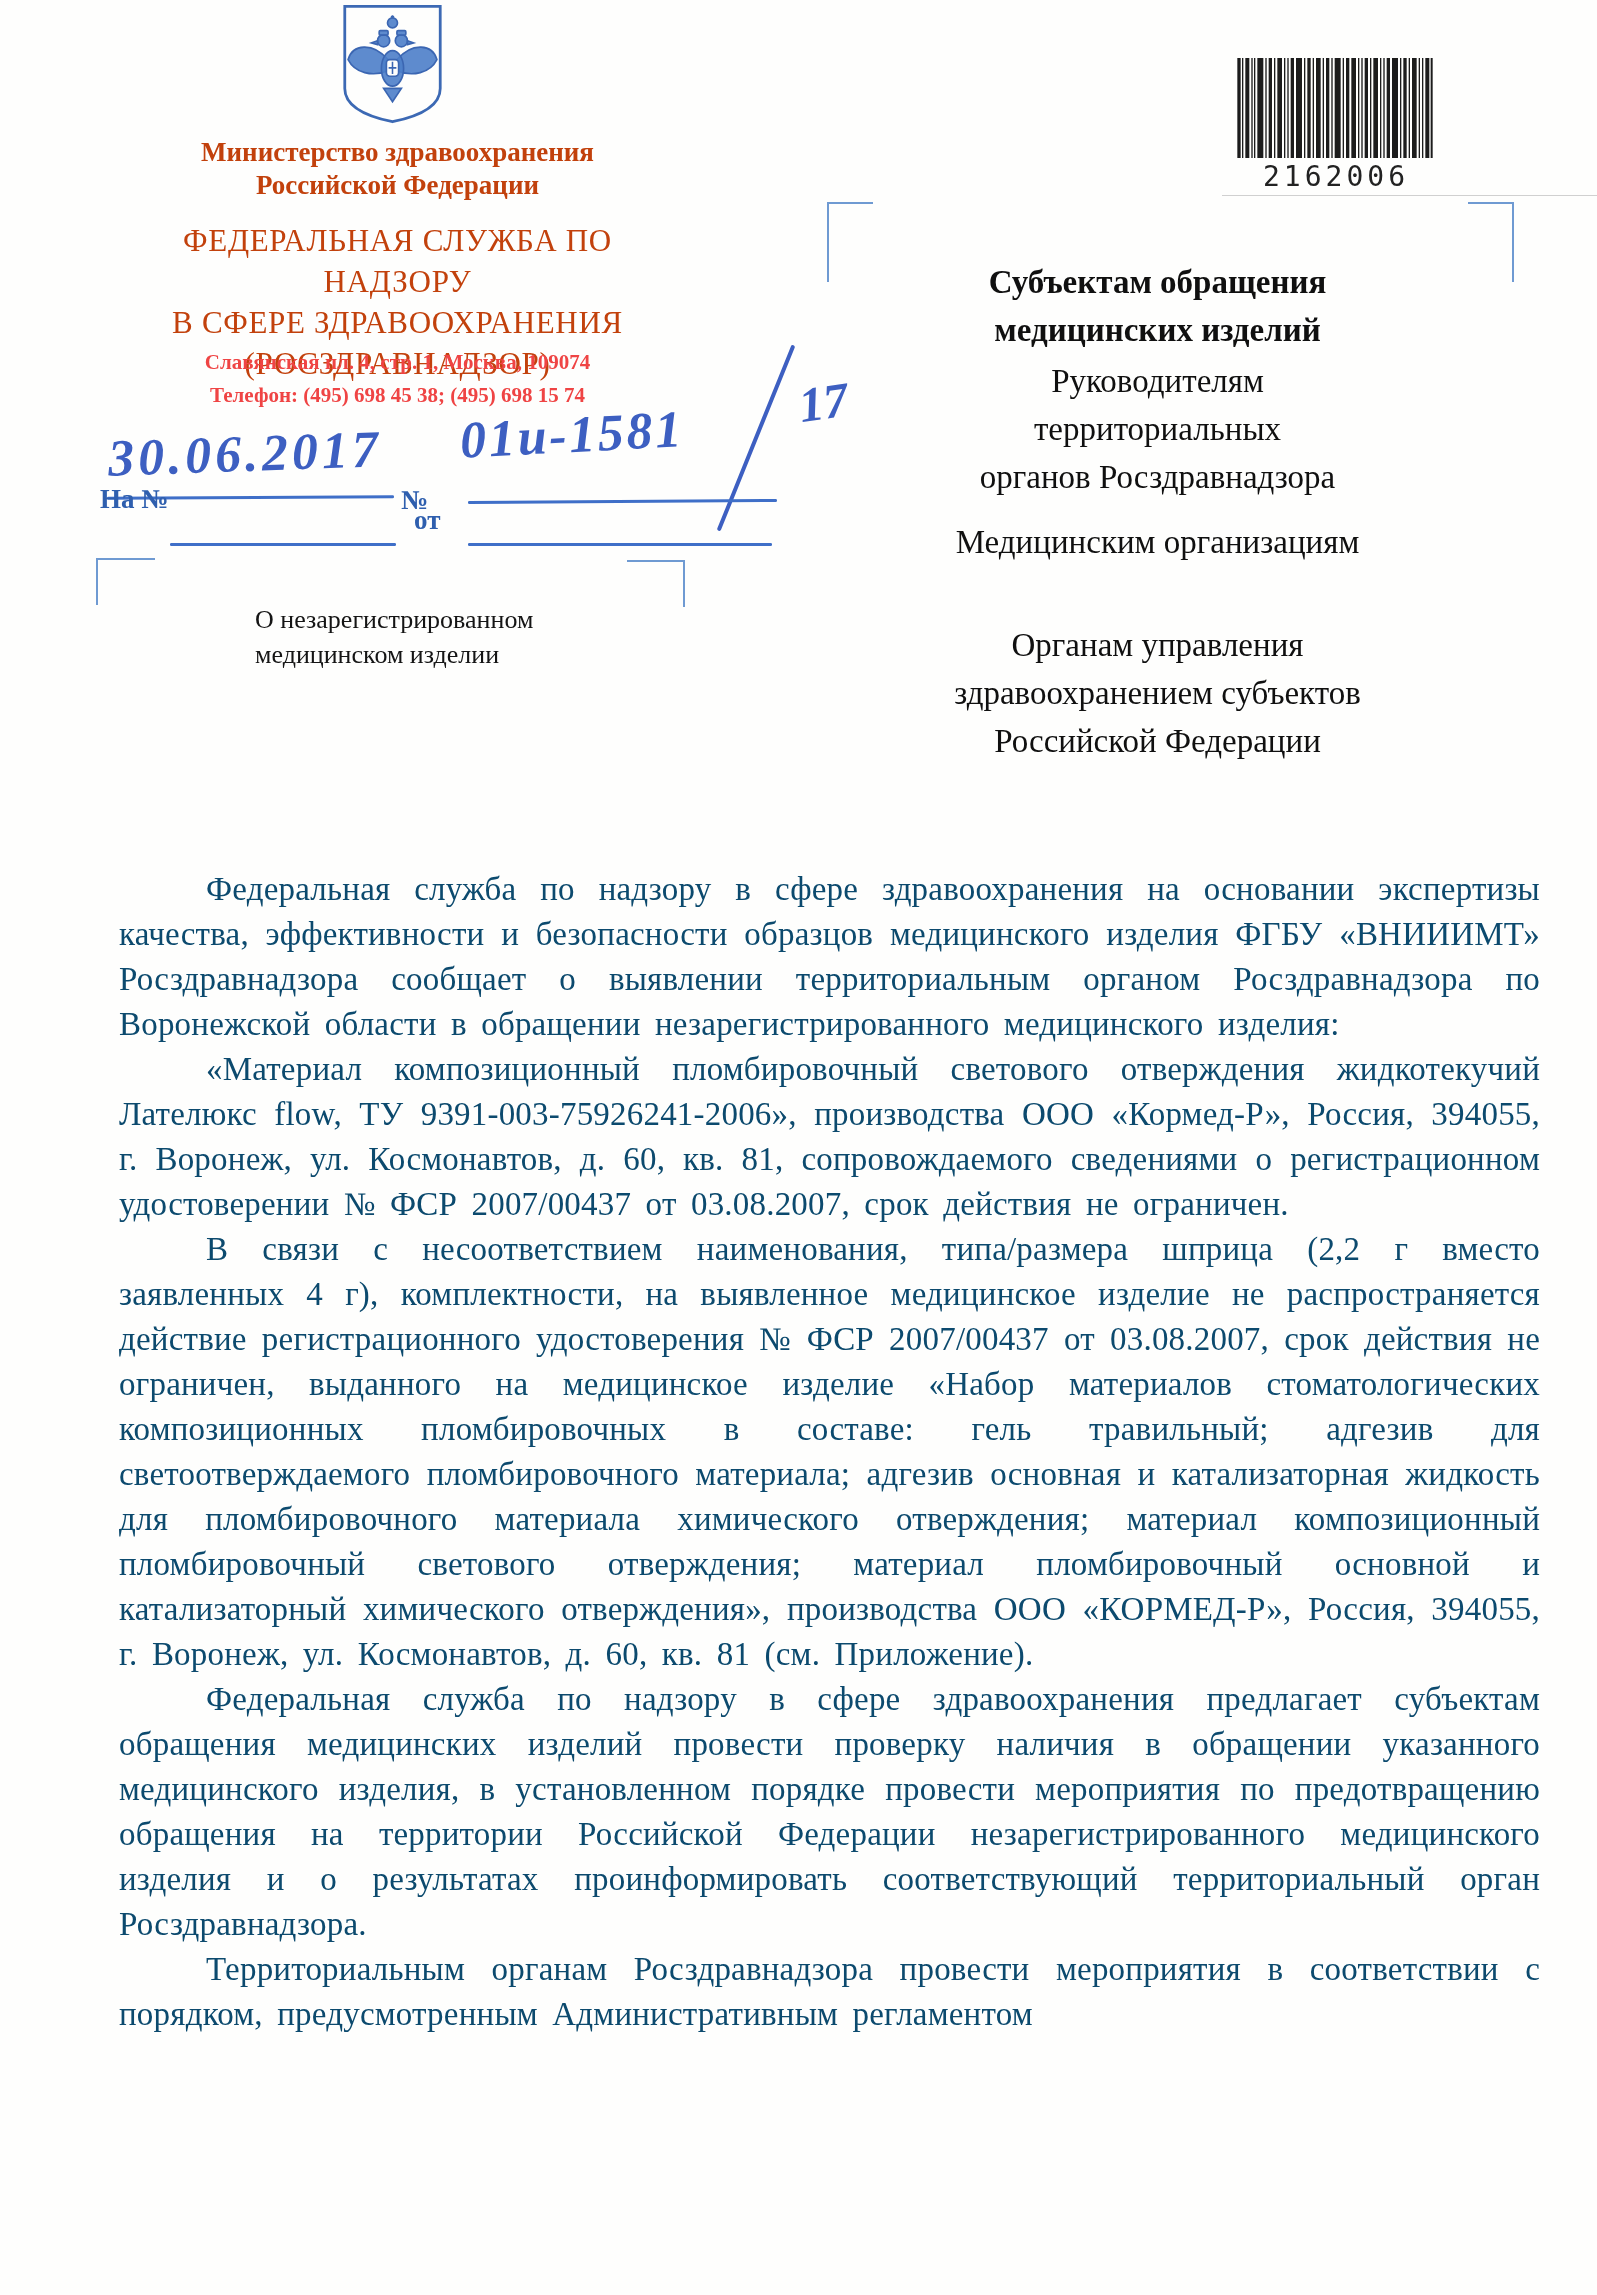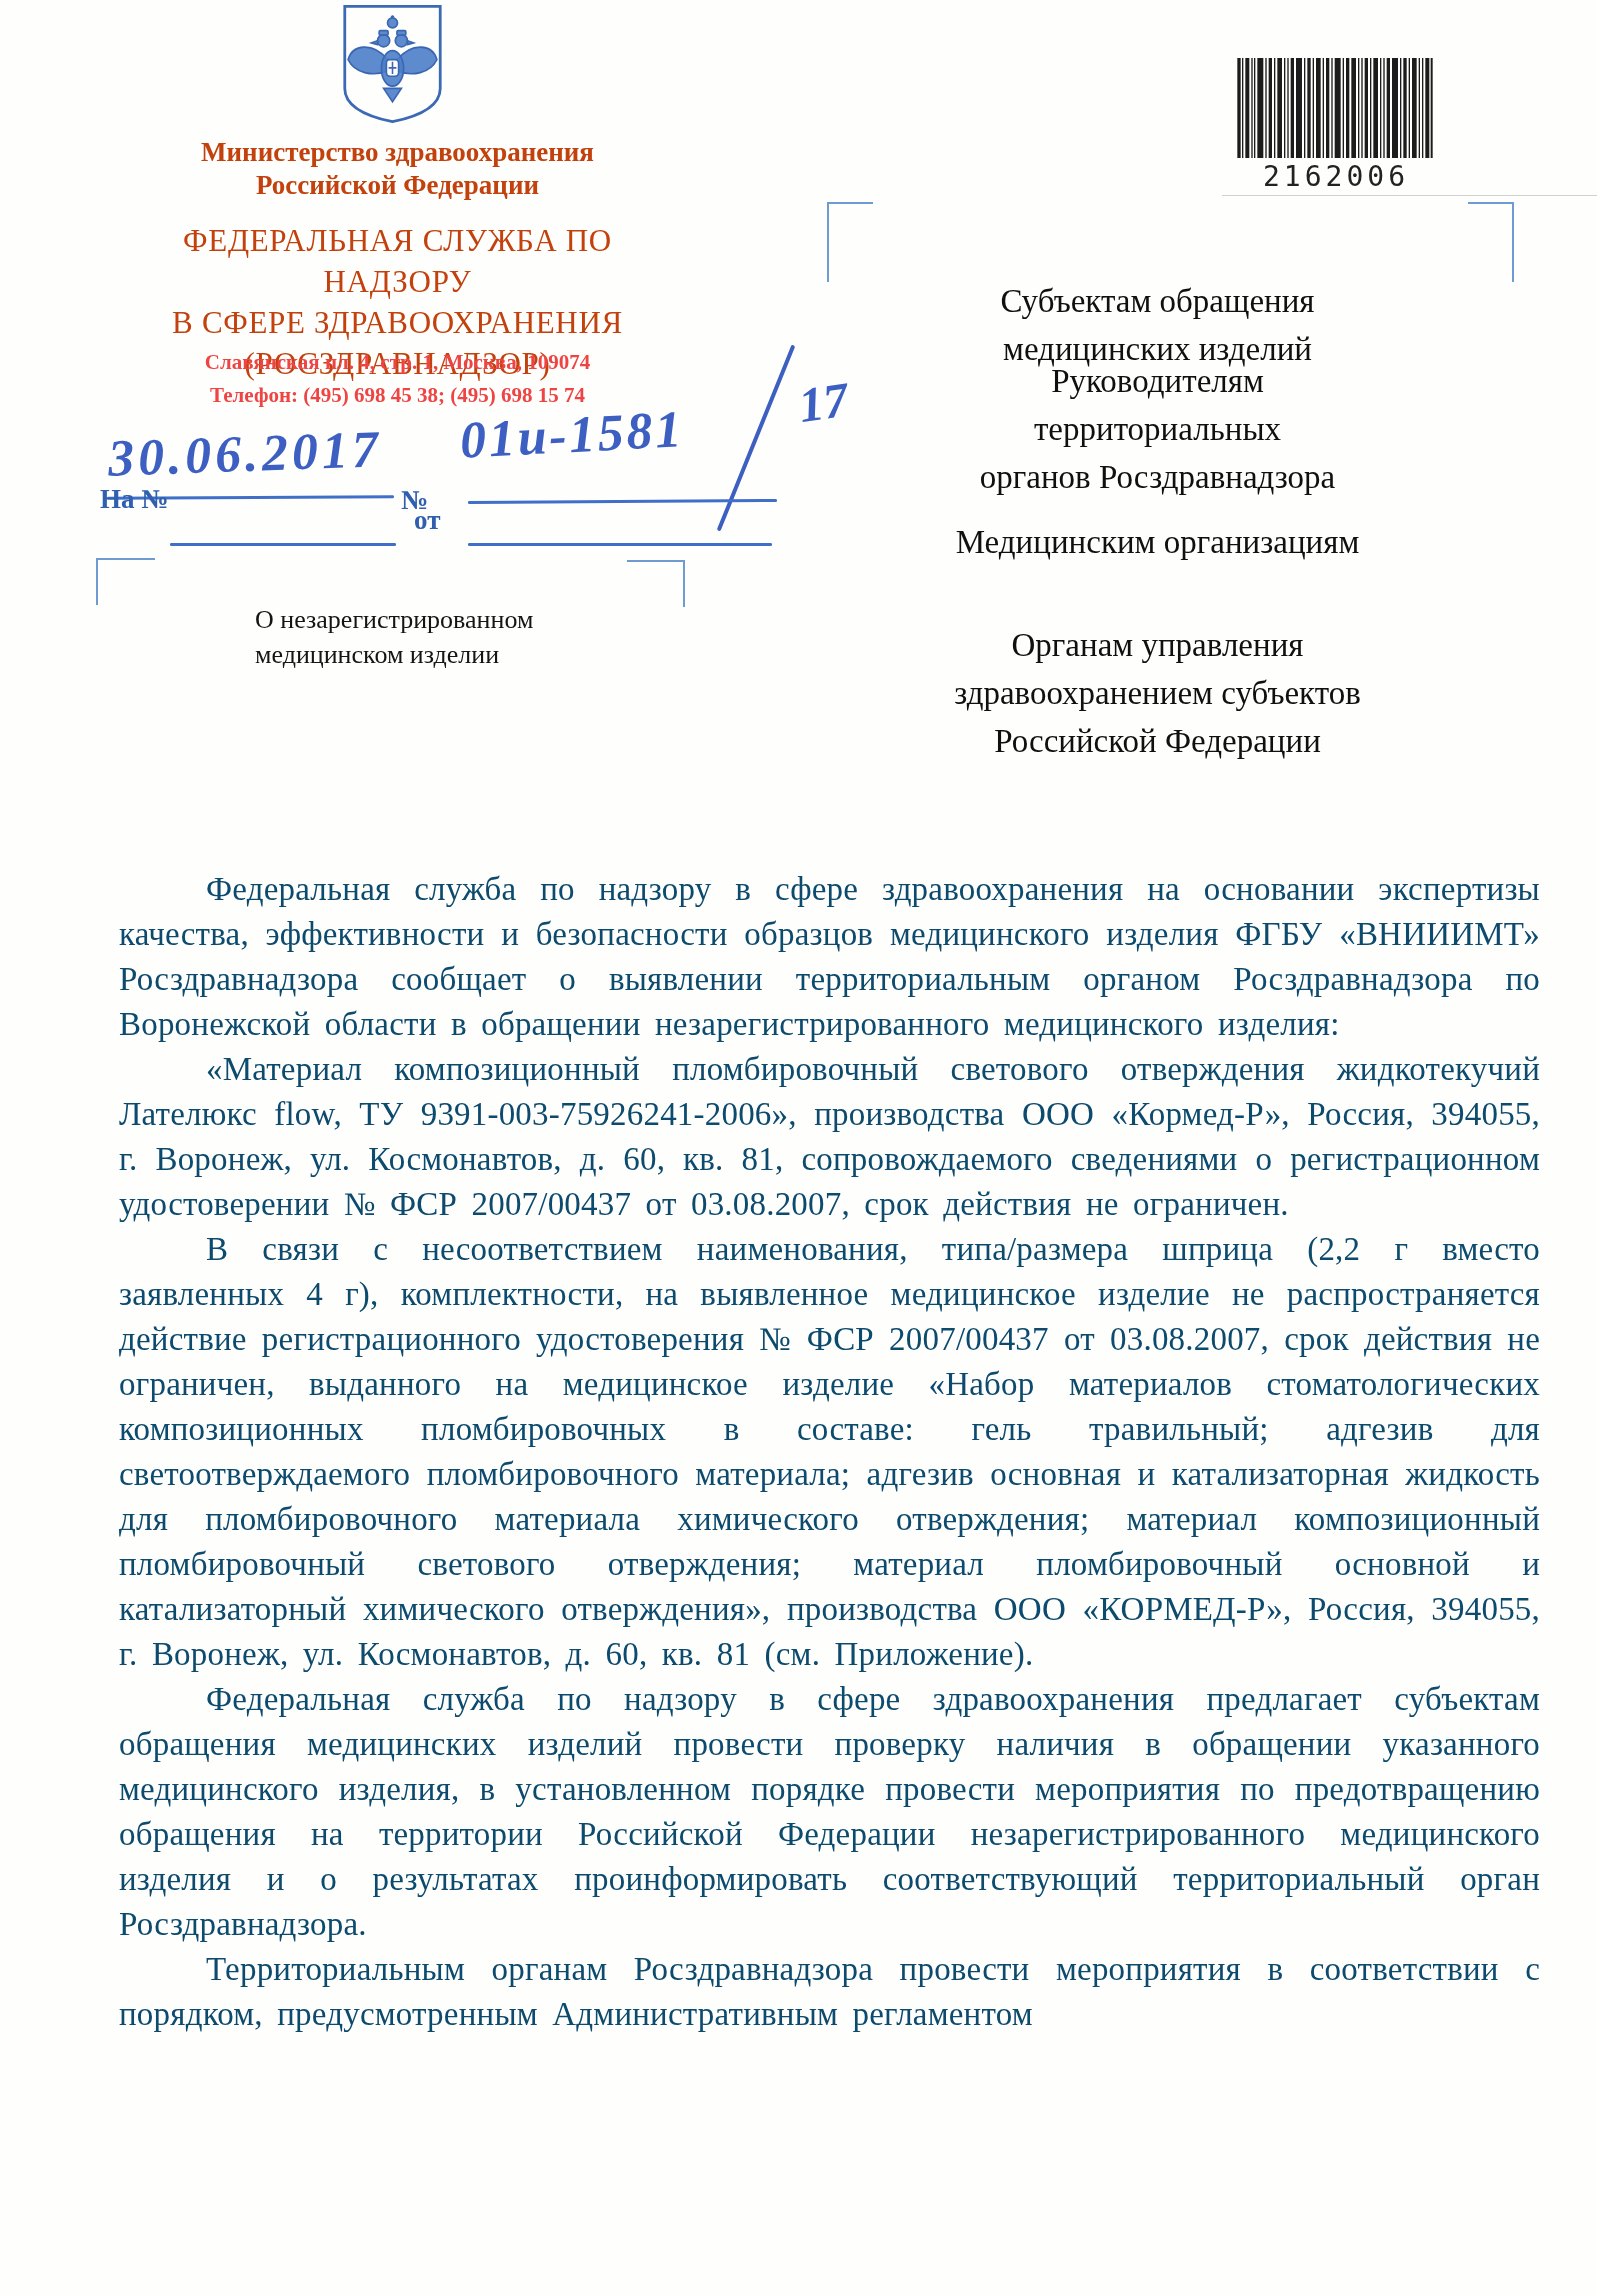--- a/index.html
+++ b/index.html
@@ -52,21 +52,21 @@
   .subj-r{left:627px;top:560px;width:56px;height:45px;}
   .addr-l{left:827px;top:202px;width:44px;height:78px;}
   .addr-r{left:1468px;top:202px;width:44px;height:78px;}
 
   
   .subject{left:255px;top:602px;width:441px;font-size:26px;line-height:35px;color:#151515;font-family:Liberation Serif, serif;}
 
   
   .addressee{left:857px;width:601px;text-align:center;color:#101010;
     font-size:33px;line-height:48px;}
-  .a1{top:277px;} .a2{top:357px;} .a3{top:518px;} .a4{top:621px;}
+  .a1{top:258px;font-weight:bold;} .a2{top:357px;} .a3{top:518px;} .a4{top:621px;}
 
   
   .body-text{left:119px;top:867px;width:1421px;color:#0c4a6e;
     font-size:33px;line-height:45px;text-align:justify;
     word-spacing:6px;letter-spacing:0.2px;}
   .body-text p{margin:0;text-indent:87px;}
 </style>
 </head>
 <body>
 

